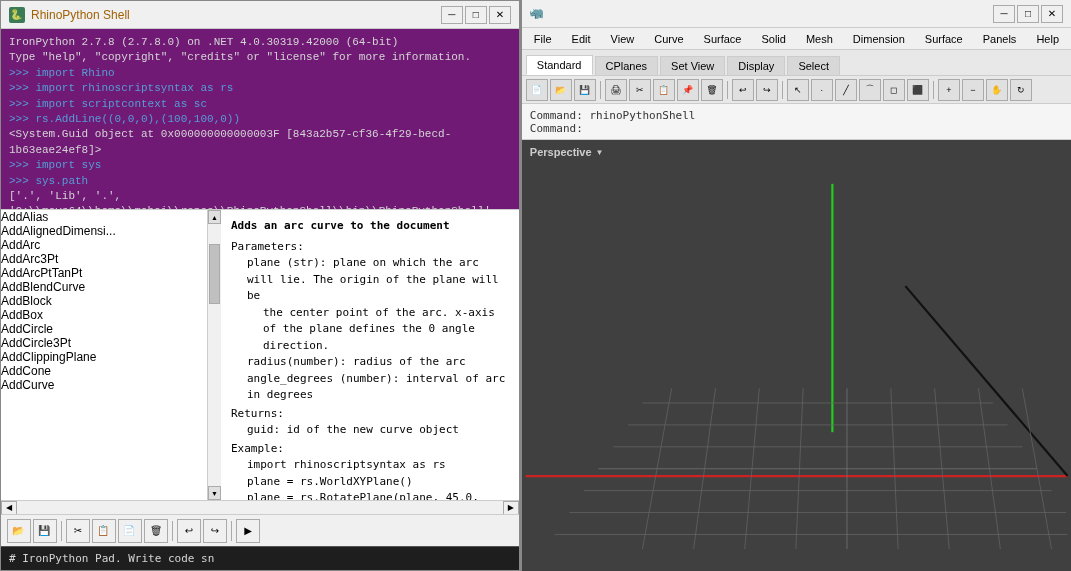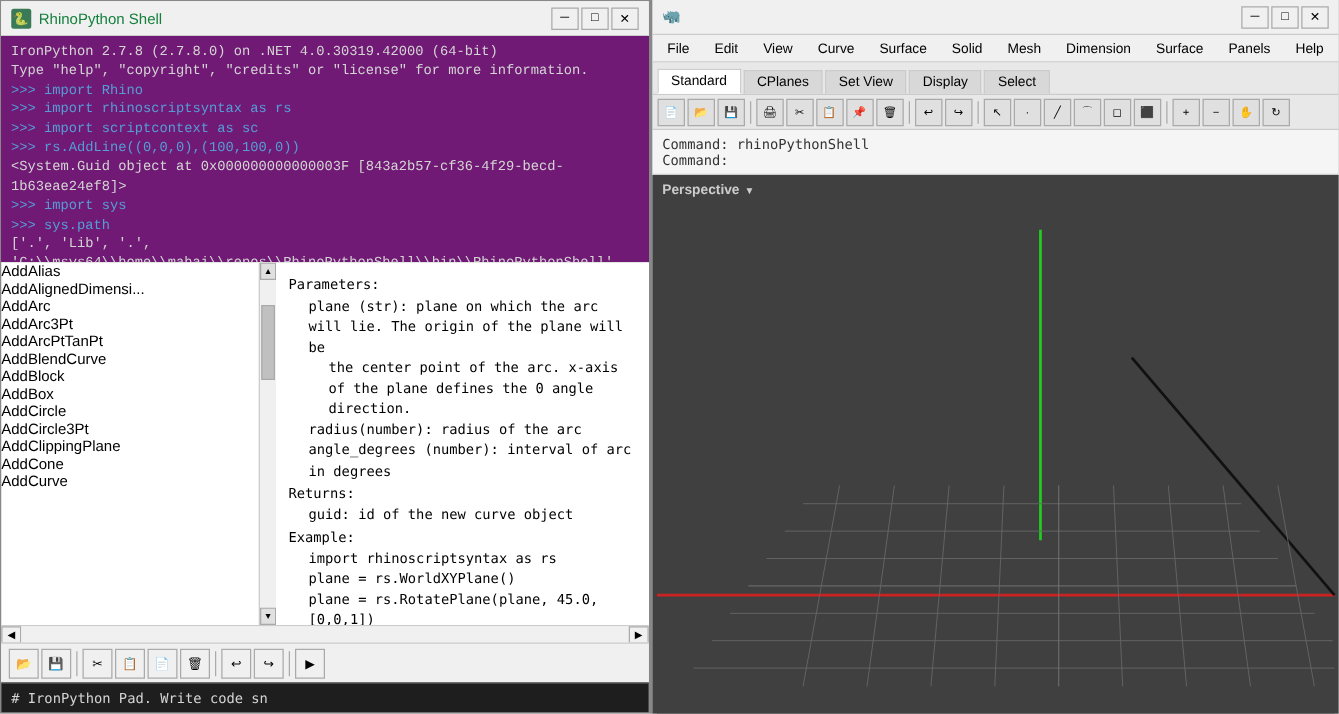--- a/index.html
+++ b/index.html
@@ -35,21 +35,21 @@
       background: #3b7a57;
       border-radius: 2px;
       display: flex; align-items: center; justify-content: center;
       font-size: 10px;
       color: white;
       font-weight: bold;
     }
     .shell-title-text {
       font-size: 12px;
       font-weight: 500;
-      color: #15803d;
+      color: #a16207;
     }
     .shell-titlebar-controls {
       display: flex;
       gap: 2px;
     }
     .title-btn {
       width: 22px;
       height: 18px;
       background: #f0f0f0;
       border: 1px solid #aaa;
@@ -359,20 +359,21 @@
       <div class="list-scrollbar">
         <div class="list-scroll-up">▲</div>
         <div class="list-scroll-thumb-area">
           <div class="list-scroll-thumb"></div>
         </div>
         <div class="list-scroll-down">▼</div>
       </div>
     </div>
 
     <div class="autocomplete-doc">
+      <div class="doc-title">Adds an arc curve to the document</div>
       <div class="doc-section">Parameters:</div>
       <div class="doc-indent">plane (str): plane on which the arc will lie. The origin of the plane will be</div>
       <div class="doc-indent2">the center point of the arc. x-axis of the plane defines the 0 angle</div>
       <div class="doc-indent2">direction.</div>
       <div class="doc-indent">radius(number): radius of the arc</div>
       <div class="doc-indent">angle_degrees (number): interval of arc in degrees</div>
       <div class="doc-section">Returns:</div>
       <div class="doc-indent">guid: id of the new curve object</div>
       <div class="doc-section">Example:</div>
       <div class="doc-indent">import rhinoscriptsyntax as  rs</div>

